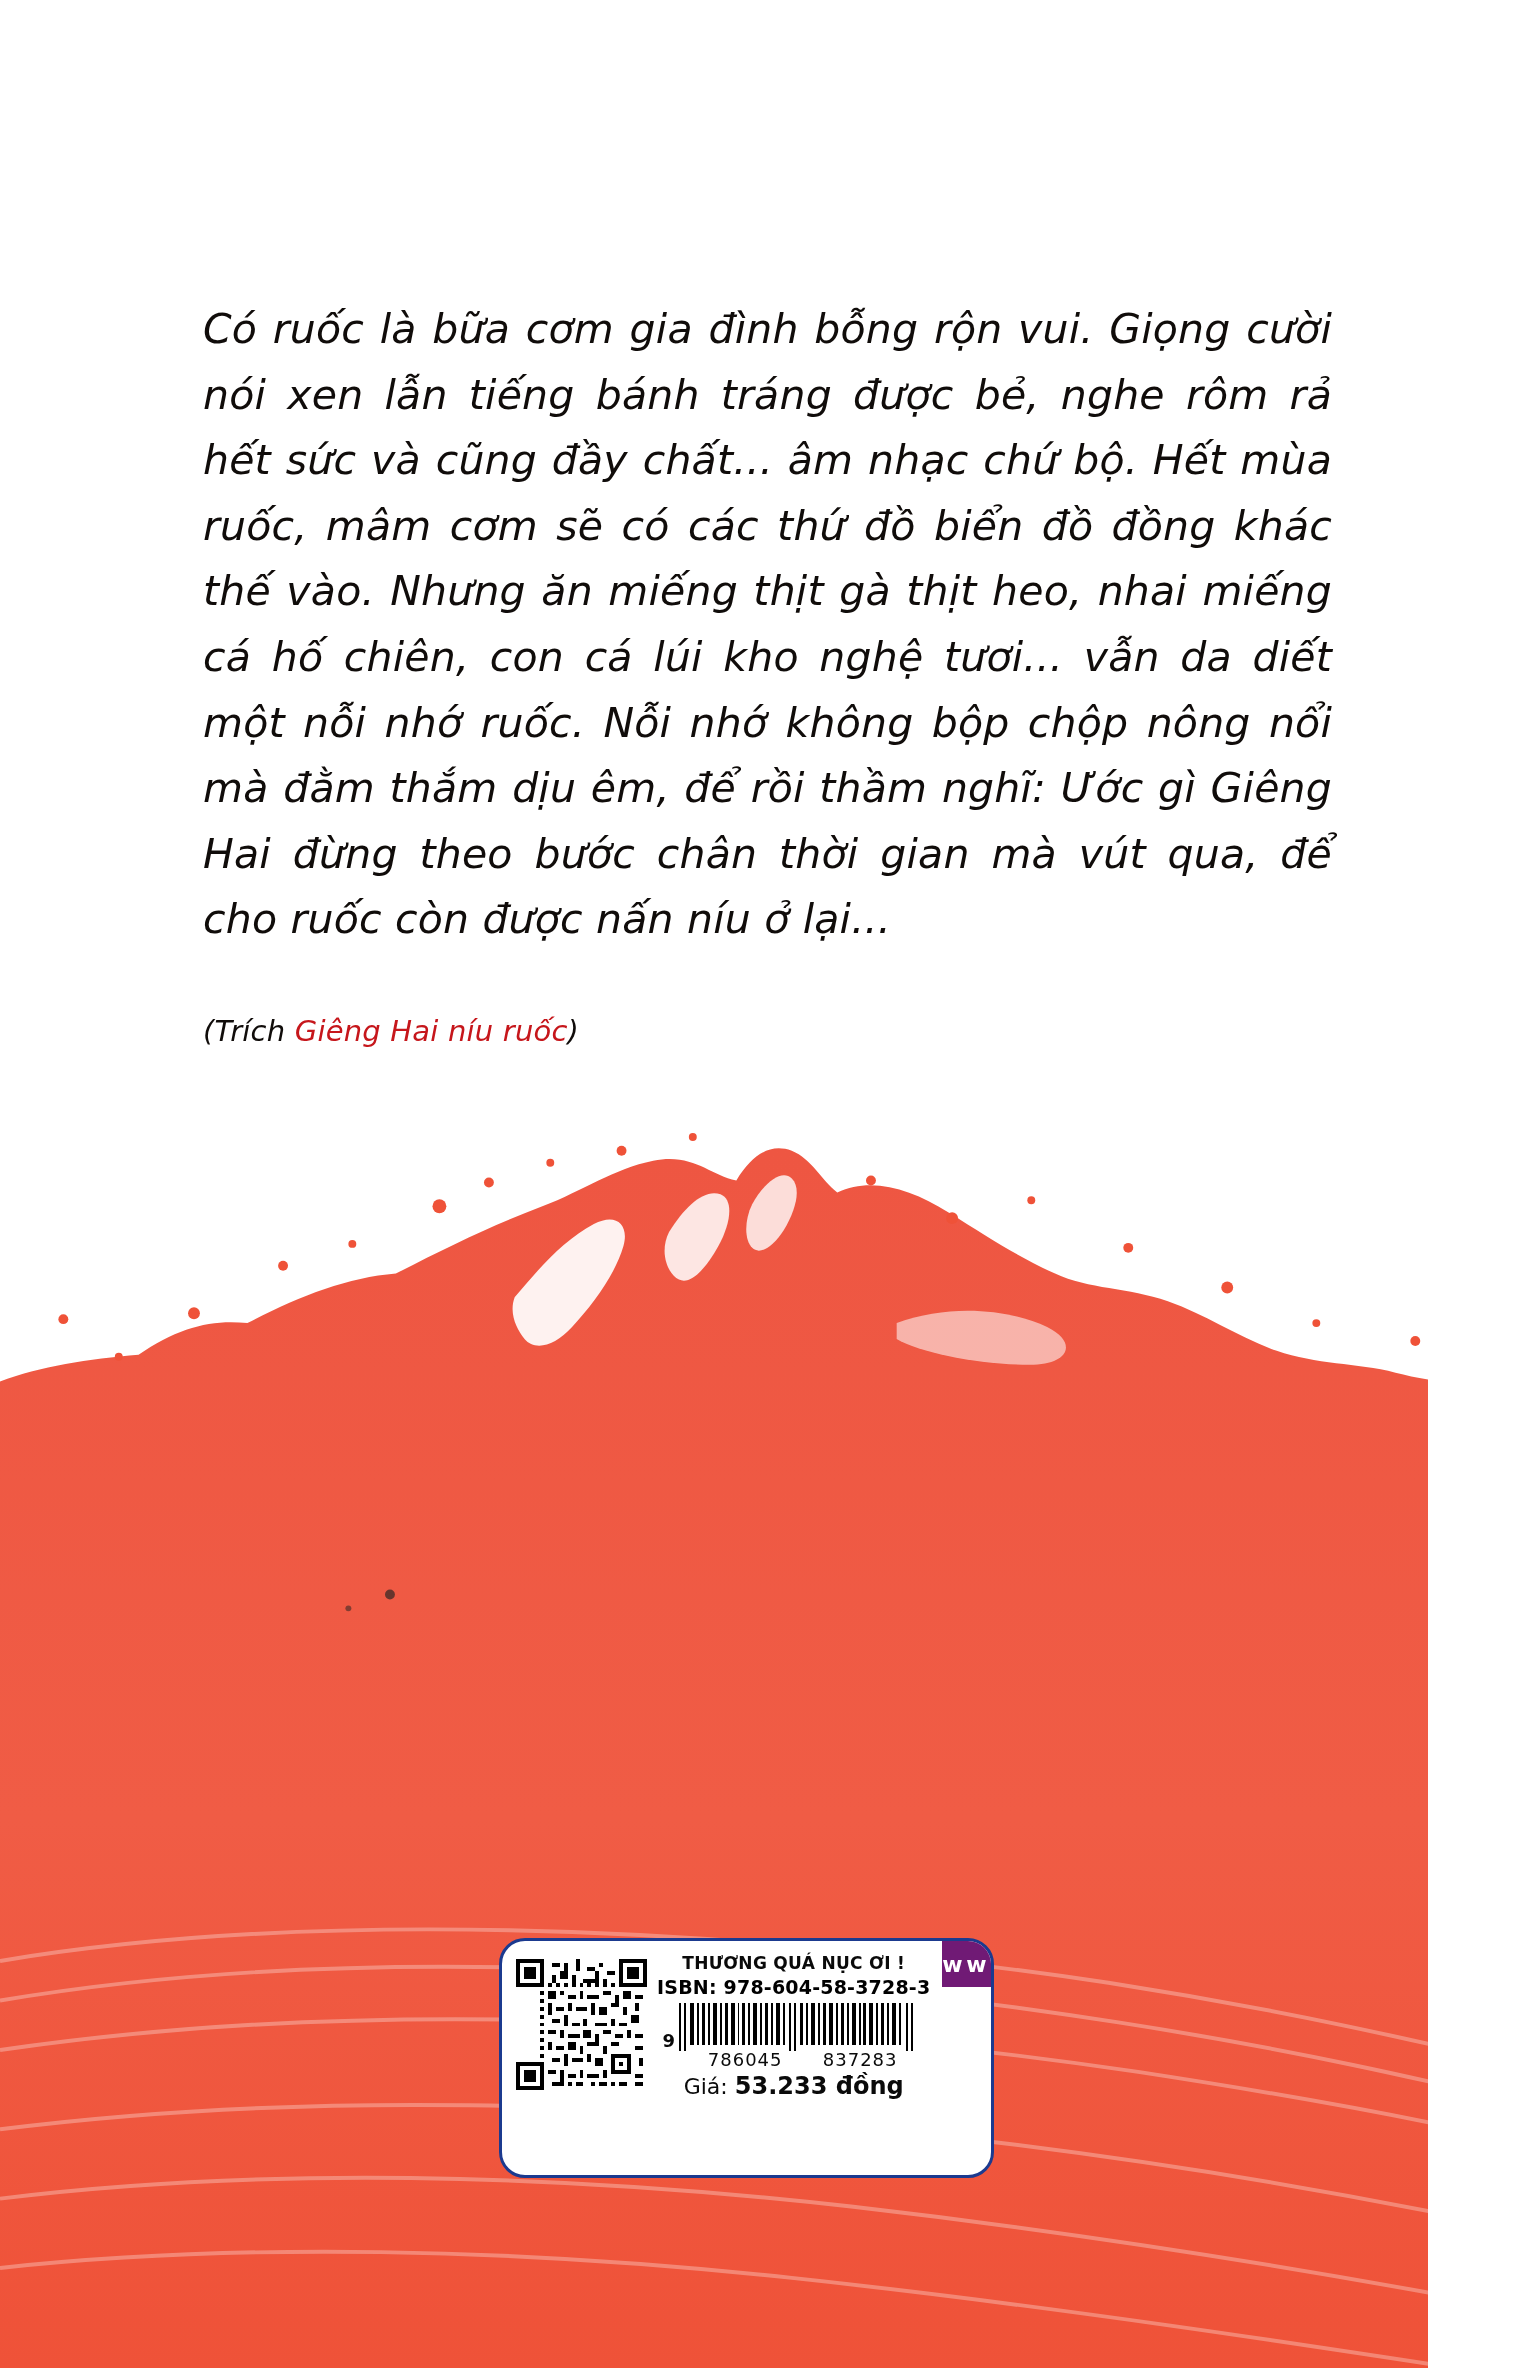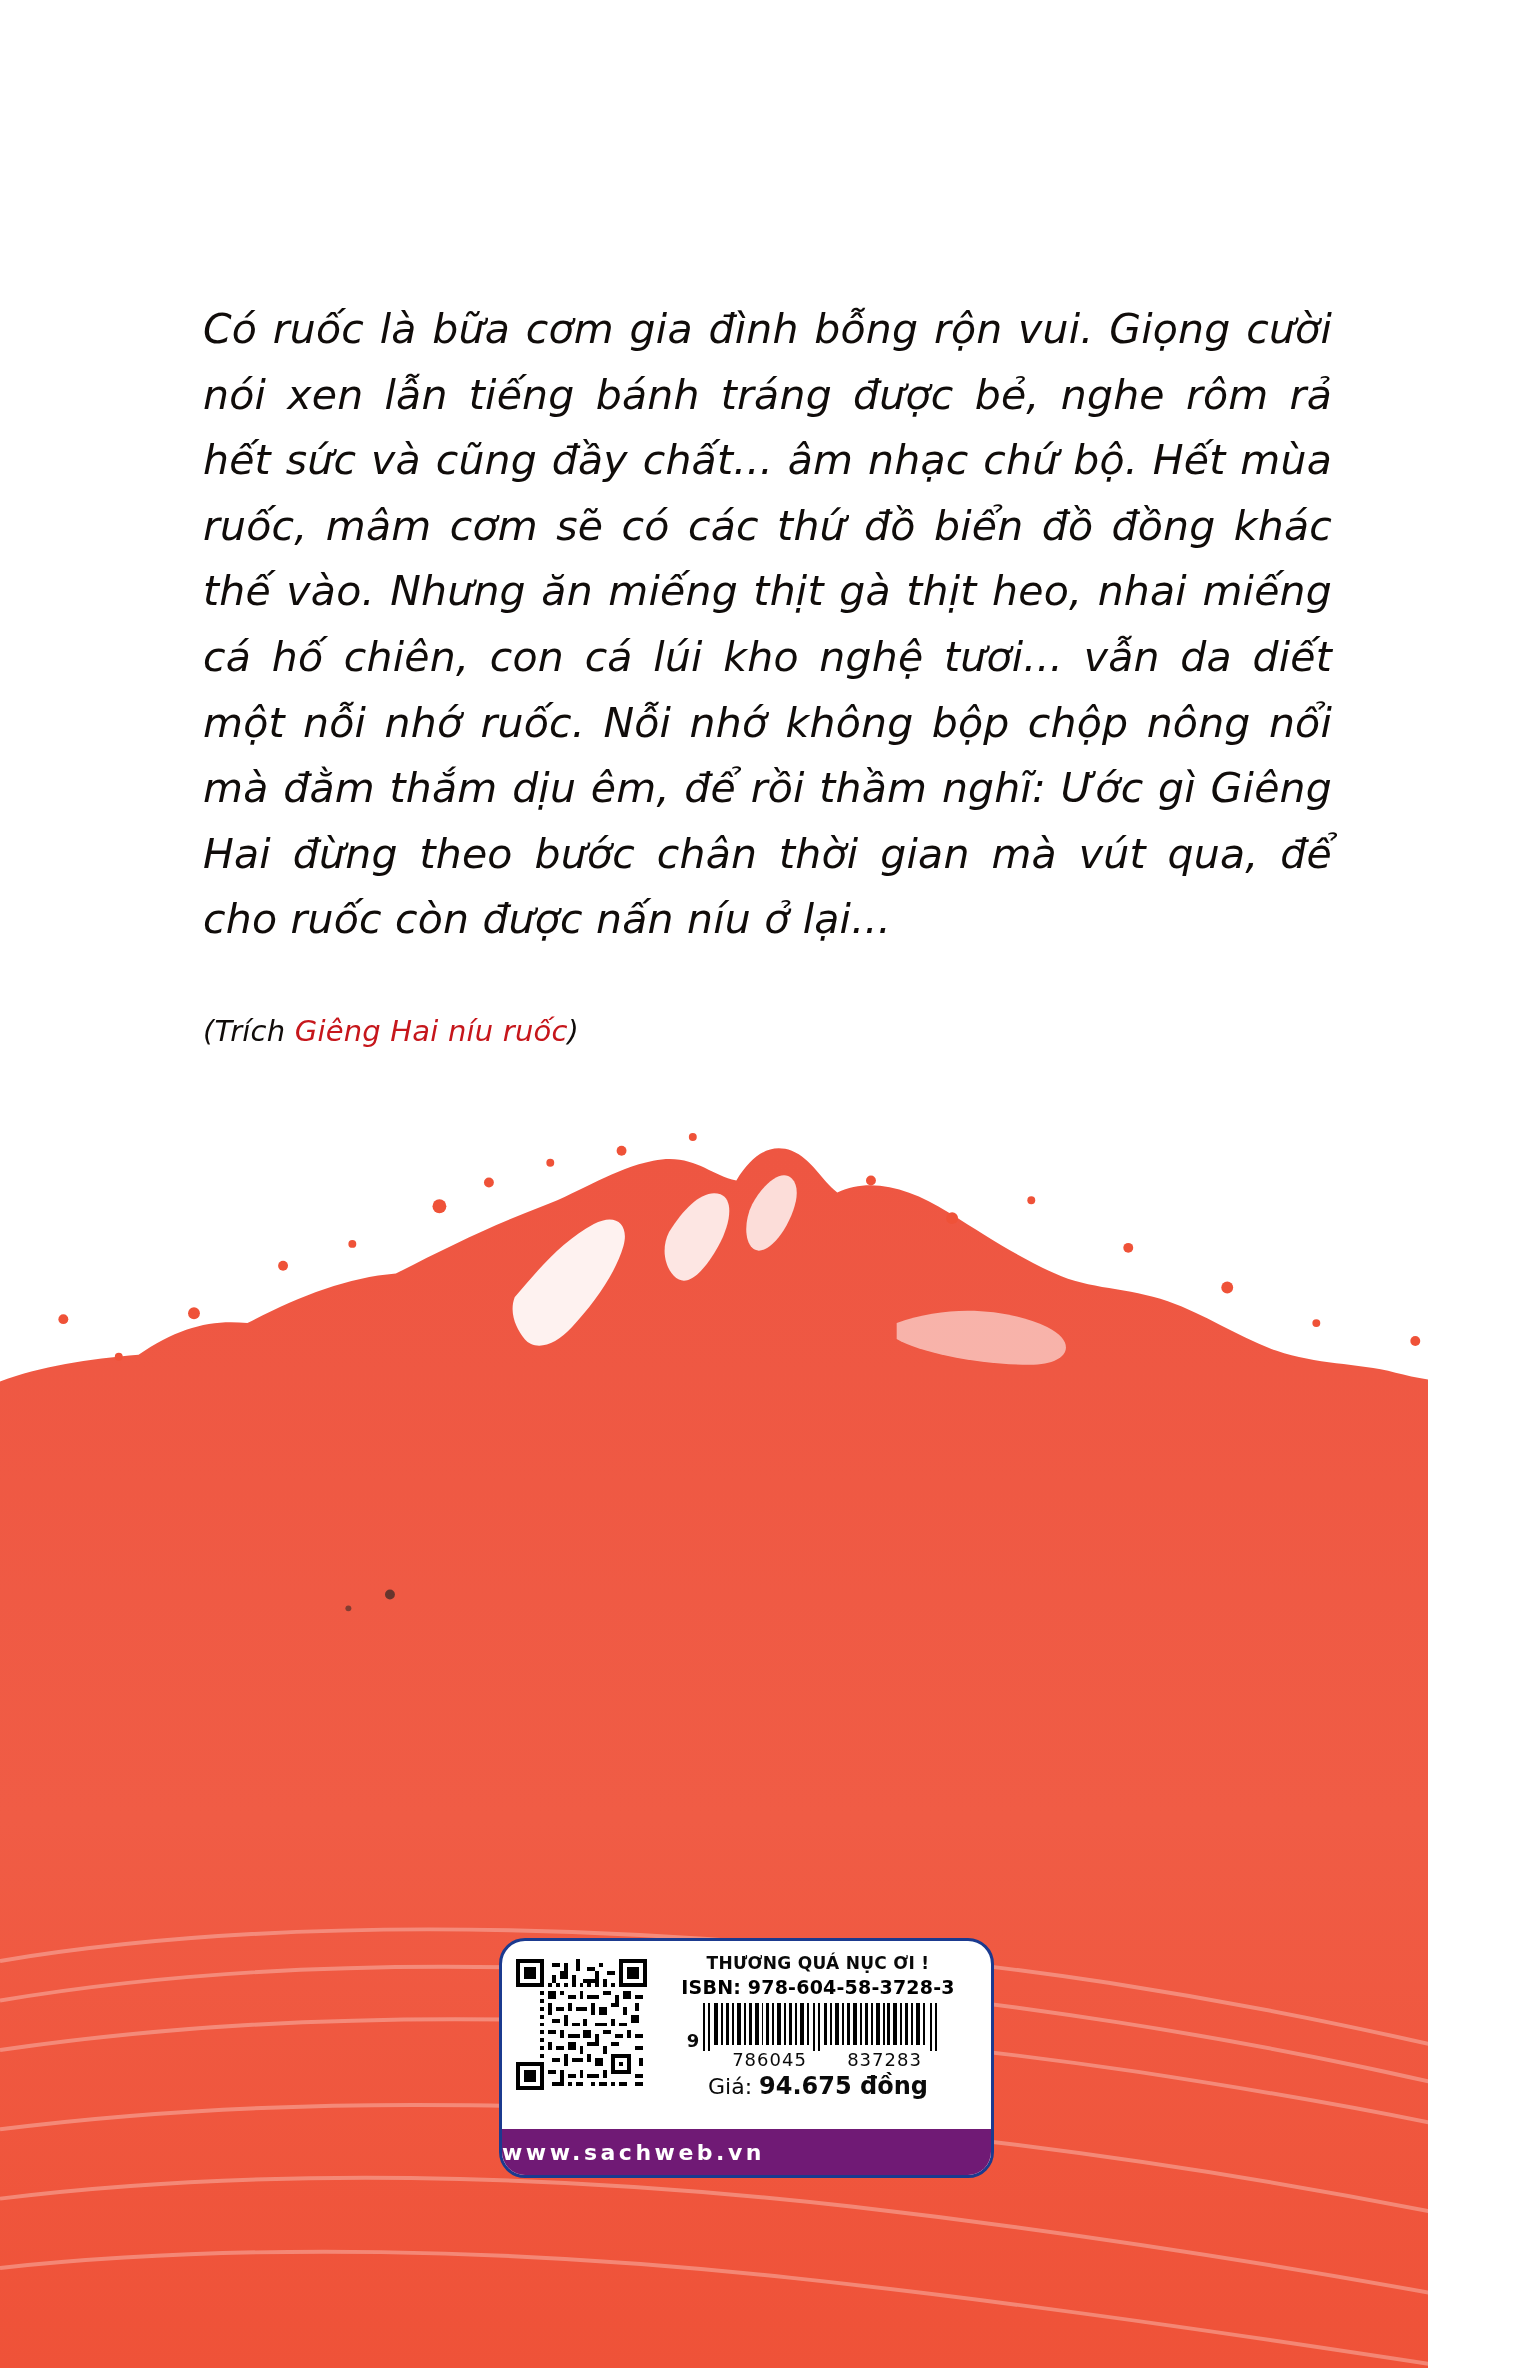--- a/index.html
+++ b/index.html
@@ -77,21 +77,21 @@
     border: 3px solid #1b3a8f;
     border-radius: 26px;
     overflow: hidden;
     box-sizing: border-box;
   }
   .isbn-inner {
     position: relative;
     width: 100%;
     height: 100%;
     display: flex;
-    flex-direction: column;
+    flex-direction: row;
   }
   .isbn-main {
     flex: 1;
     display: flex;
     flex-direction: row;
     padding: 10px 12px 0 14px;
     box-sizing: border-box;
   }
   .qr-wrap {
     width: 131px;
@@ -442,21 +442,21 @@
                   <rect x="224" y="0" width="2" height="42"></rect>
                 <rect x="231" y="0" width="2" height="48"></rect>
                   <rect x="236" y="0" width="2" height="48"></rect>
               </g>
             </svg>
           </div>
           <div class="ean-digits">
             <span>786045</span>
             <span>837283</span>
           </div>
-          <div class="price-line"><span>Giá:</span> <span class="price-value">94.675 đồng</span></div>
+          <div class="price-line"><span>Giá:</span> <span class="price-value">53.233 đồng</span></div>
         </div>
       </div>
       <div class="isbn-footer">
         <span class="url">www.sachweb.vn</span>
       </div>
     </div>
   </div>
 
 </div>
 

